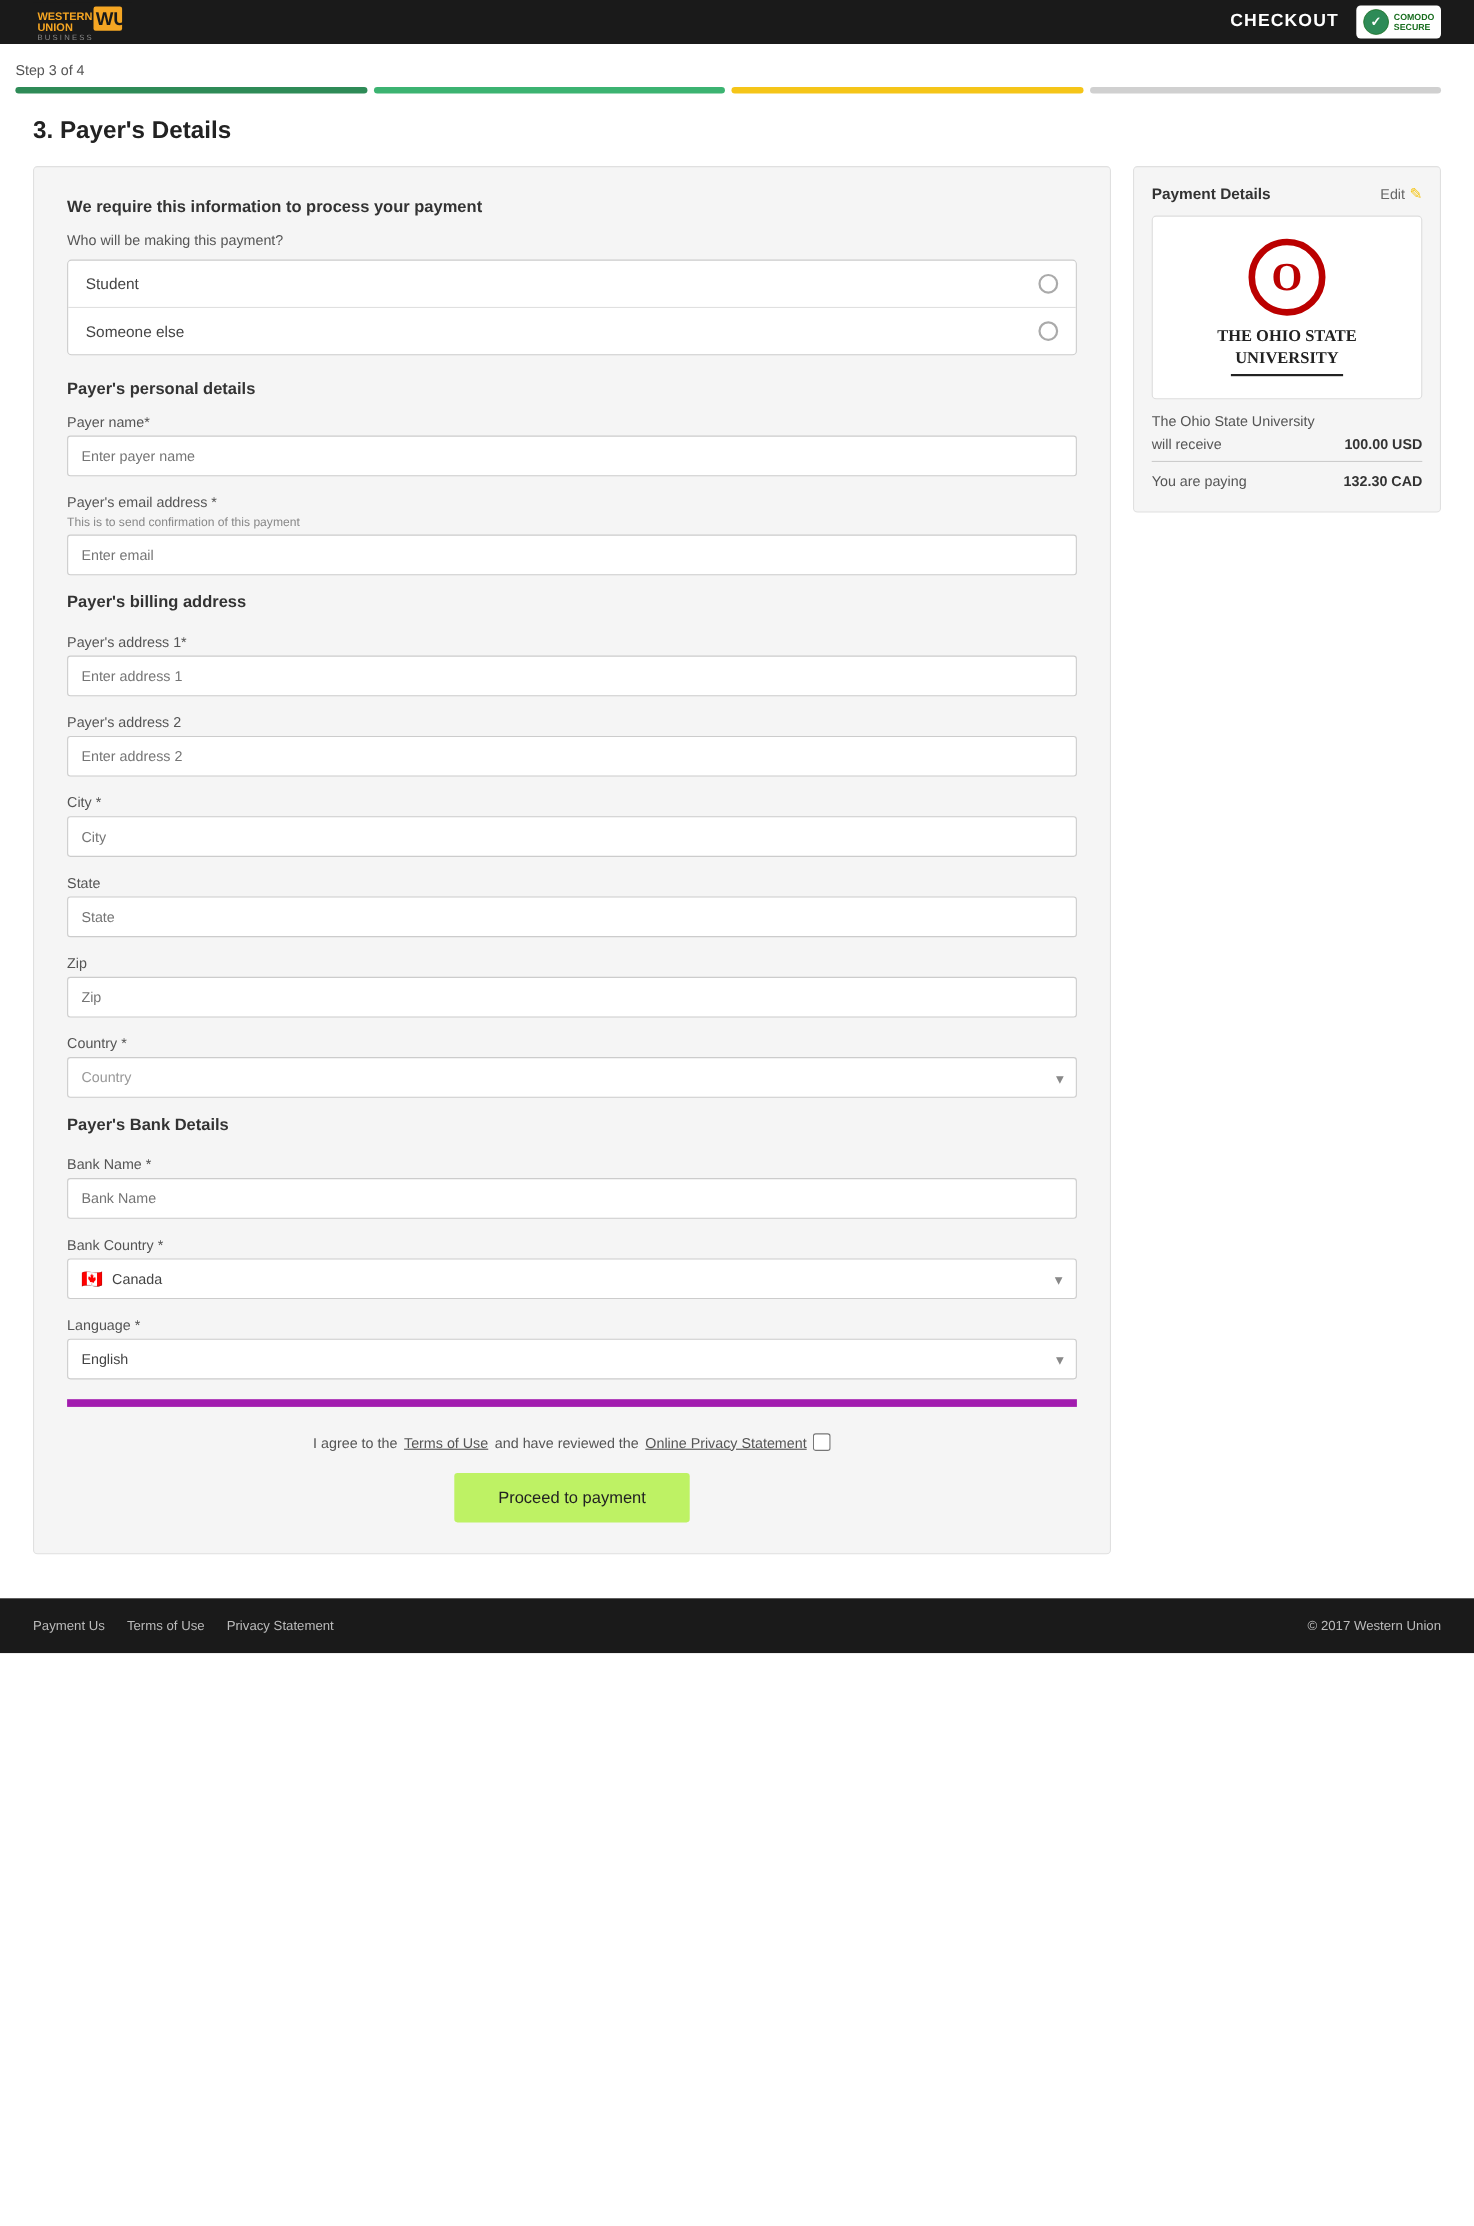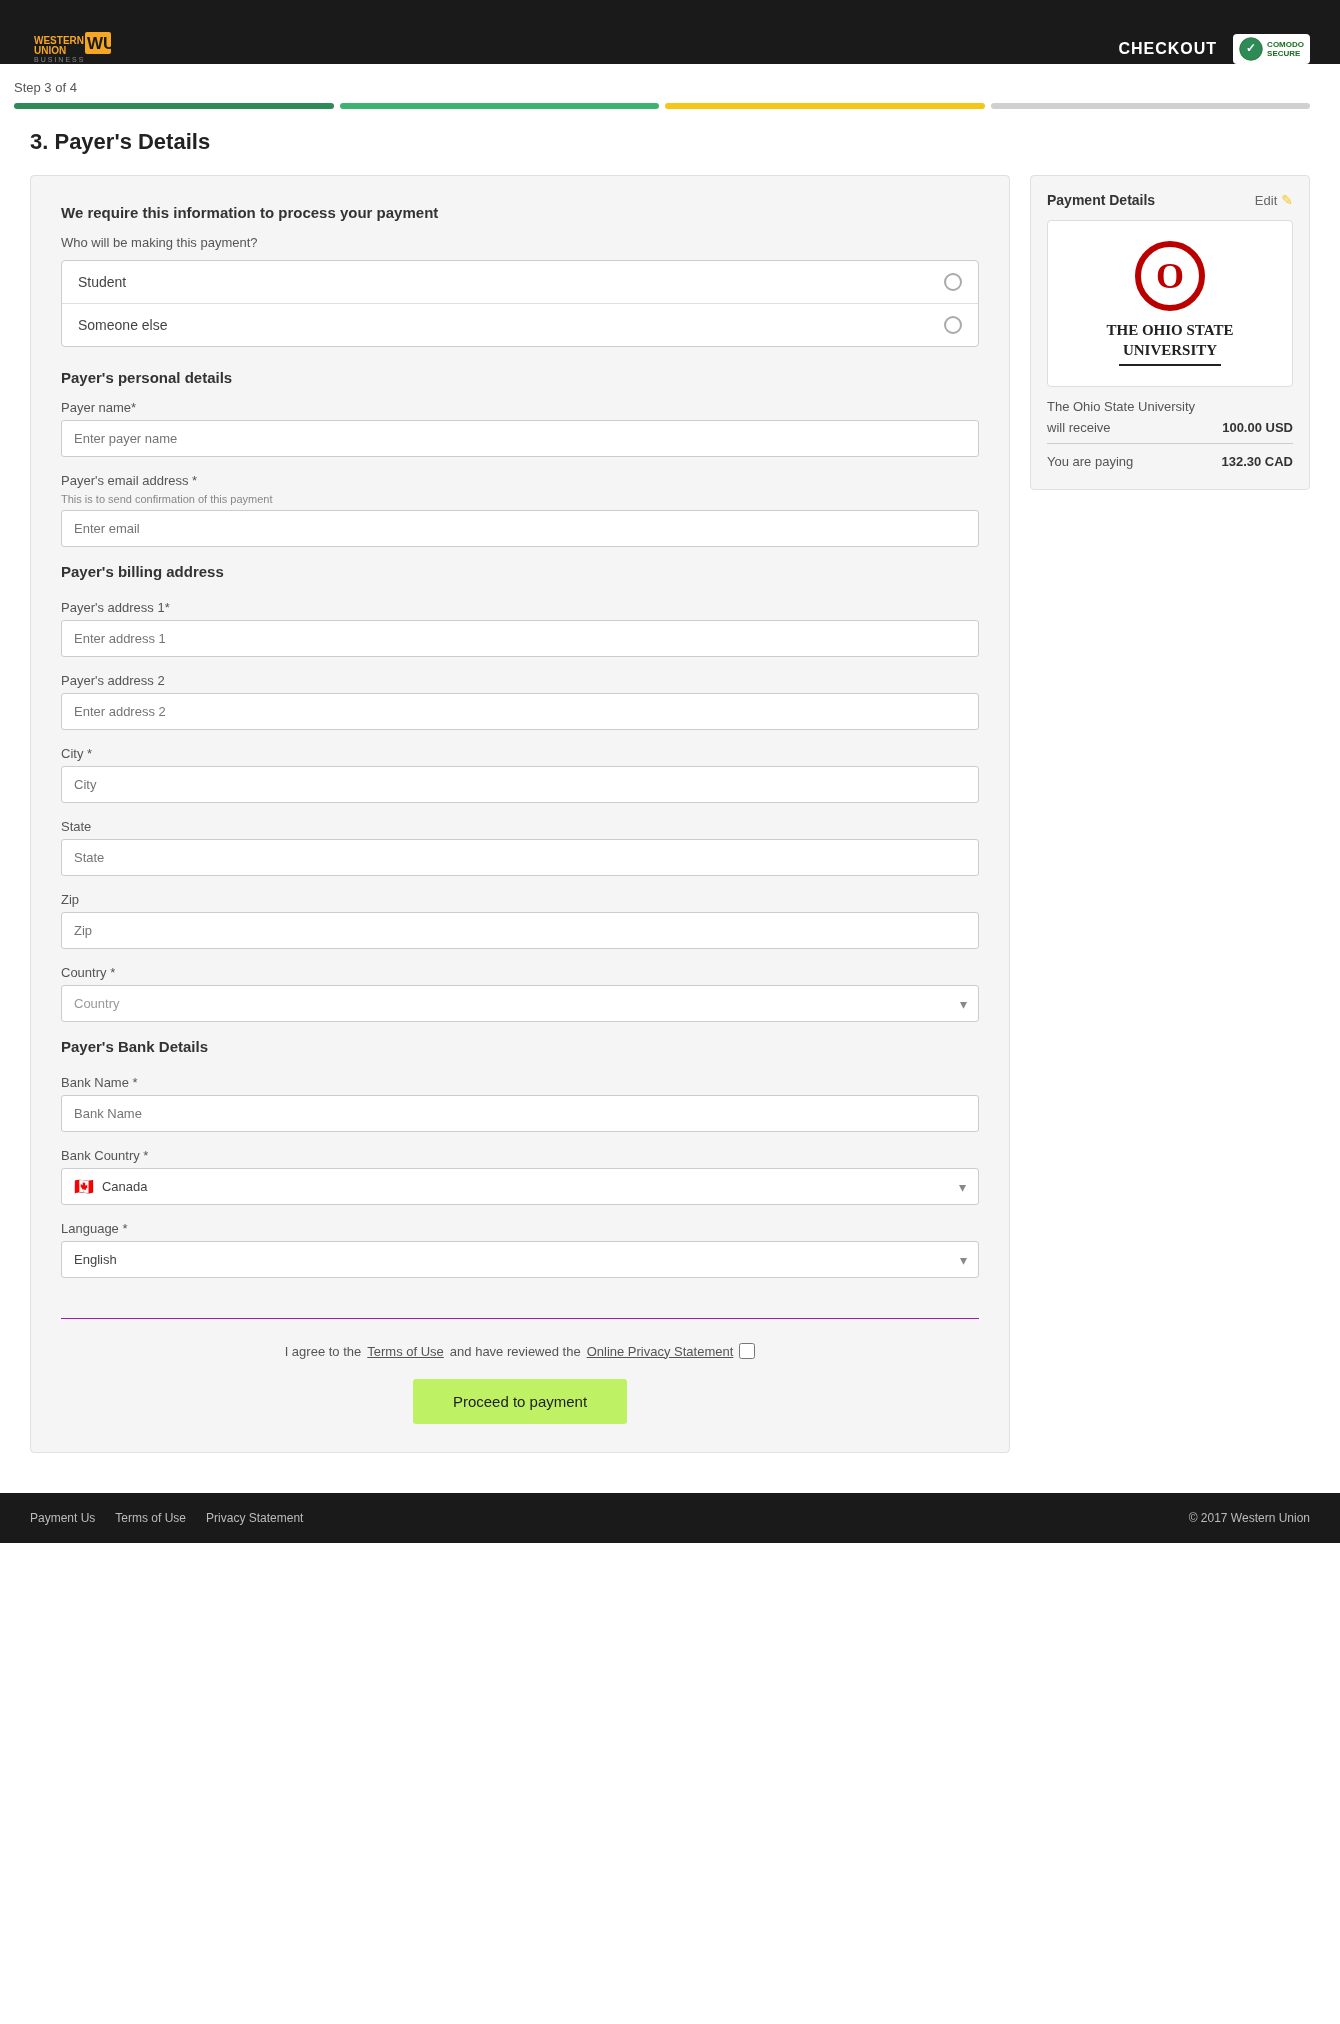--- a/index.html
+++ b/index.html
@@ -2,24 +2,24 @@
 <html><head>
   <meta charset="utf-8">
   <style>
     * { box-sizing: border-box; margin: 0; padding: 0; }
     body { font-family: Arial, sans-serif; font-size: 14px; color: #333; background: #fff; }
 
     
     .header {
       background: #1a1a1a;
       display: flex;
-      align-items: flex-end;
+      align-items: center;
       justify-content: space-between;
       padding: 0 30px;
-      height: 64px;
+      height: 40px;
     }
     .header-logo {
       display: flex;
       align-items: center;
     }
     .header-right {
       display: flex;
       align-items: center;
       gap: 16px;
     }
@@ -536,21 +536,21 @@
 
       <div class="field-group">
         <div class="field-label">Language *</div>
         <div class="select-wrapper">
           <select class="field-select" style="color:#444;">
             <option value="english">English</option>
           </select>
         </div>
       </div>
 
-      <div style="margin-top: 40px; border-top: 1px solid #a21caf; padding-top: 24px;">
+      <div style="margin-top: 18px; border-top: 7px solid #a21caf; padding-top: 24px;">
         <div class="agreement-row">
           <span>I agree to the</span>
           <a href="#">Terms of Use</a>
           <span>and have reviewed the</span>
           <a href="#">Online Privacy Statement</a>
           <input type="checkbox" class="agreement-checkbox" style="">
         </div>
         <button class="proceed-btn">Proceed to payment</button>
       </div>
     </div>

